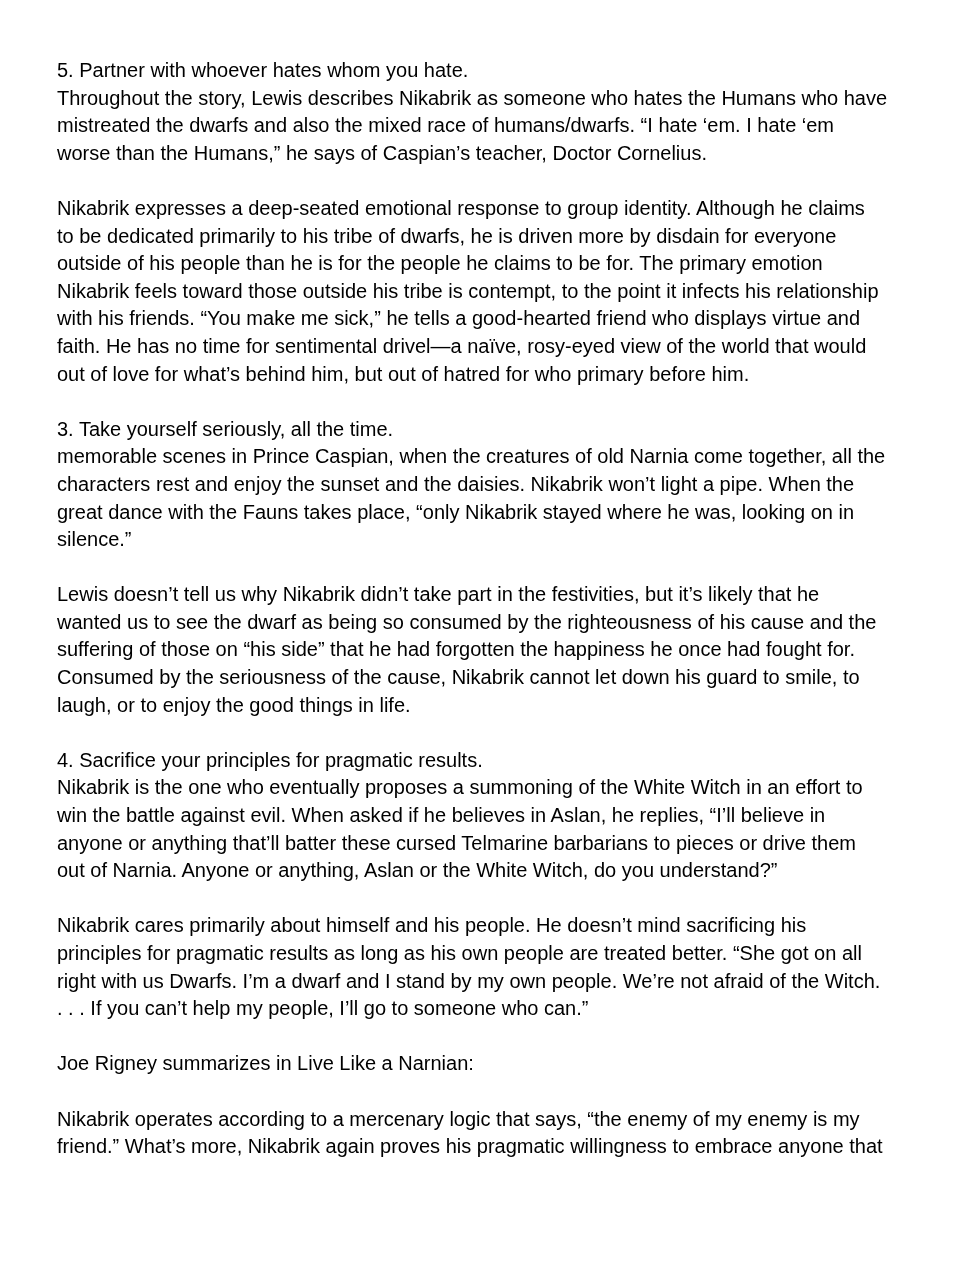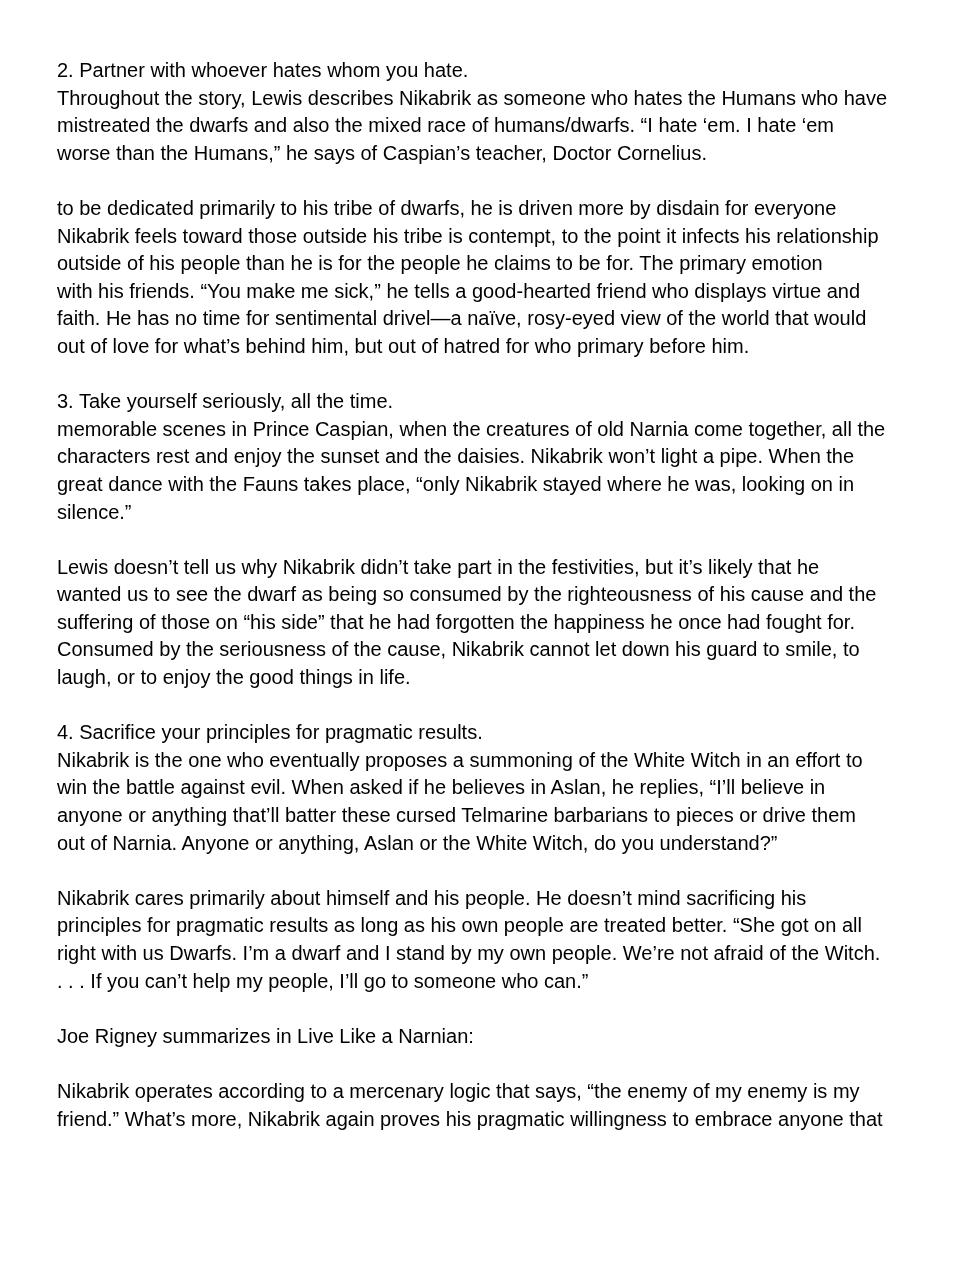--- a/index.html
+++ b/index.html
@@ -33,29 +33,30 @@
     height: 27.6px;
   }
   .italic {
   }
 </style>
 </head>
 <body>
 
 <main class="page">
     <div class="block">
-      <div class="line">2. Partner with whoever hates whom you hate.</div>
+      <div class="line">5. Partner with whoever hates whom you hate.</div>
       <div class="line">Throughout the story, Lewis describes Nikabrik as someone who hates the Humans who have</div>
       <div class="line">mistreated the dwarfs and also the mixed race of humans/dwarfs. “I hate ‘em. I hate ‘em</div>
       <div class="line">worse than the Humans,” he says of Caspian’s teacher, Doctor Cornelius.</div>
     </div>
     <div class="block">
+      <div class="line">Nikabrik expresses a deep-seated emotional response to group identity. Although he claims</div>
       <div class="line">to be dedicated primarily to his tribe of dwarfs, he is driven more by disdain for everyone</div>
+      <div class="line">outside of his people than he is for the people he claims to be for. The primary emotion</div>
       <div class="line">Nikabrik feels toward those outside his tribe is contempt, to the point it infects his relationship</div>
-      <div class="line">outside of his people than he is for the people he claims to be for. The primary emotion</div>
       <div class="line">with his friends. “You make me sick,” he tells a good-hearted friend who displays virtue and</div>
       <div class="line">faith. He has no time for sentimental drivel—a naïve, rosy-eyed view of the world that would</div>
       <div class="line">out of love for what’s behind him, but out of hatred for who primary before him.</div>
     </div>
     <div class="block">
       <div class="line">3. Take yourself seriously, all the time.</div>
       <div class="line">memorable scenes in Prince Caspian, when the creatures of old Narnia come together, all the</div>
       <div class="line">characters rest and enjoy the sunset and the daisies. Nikabrik won’t light a pipe. When the</div>
       <div class="line">great dance with the Fauns takes place, “only Nikabrik stayed where he was, looking on in</div>
       <div class="line">silence.”</div>

